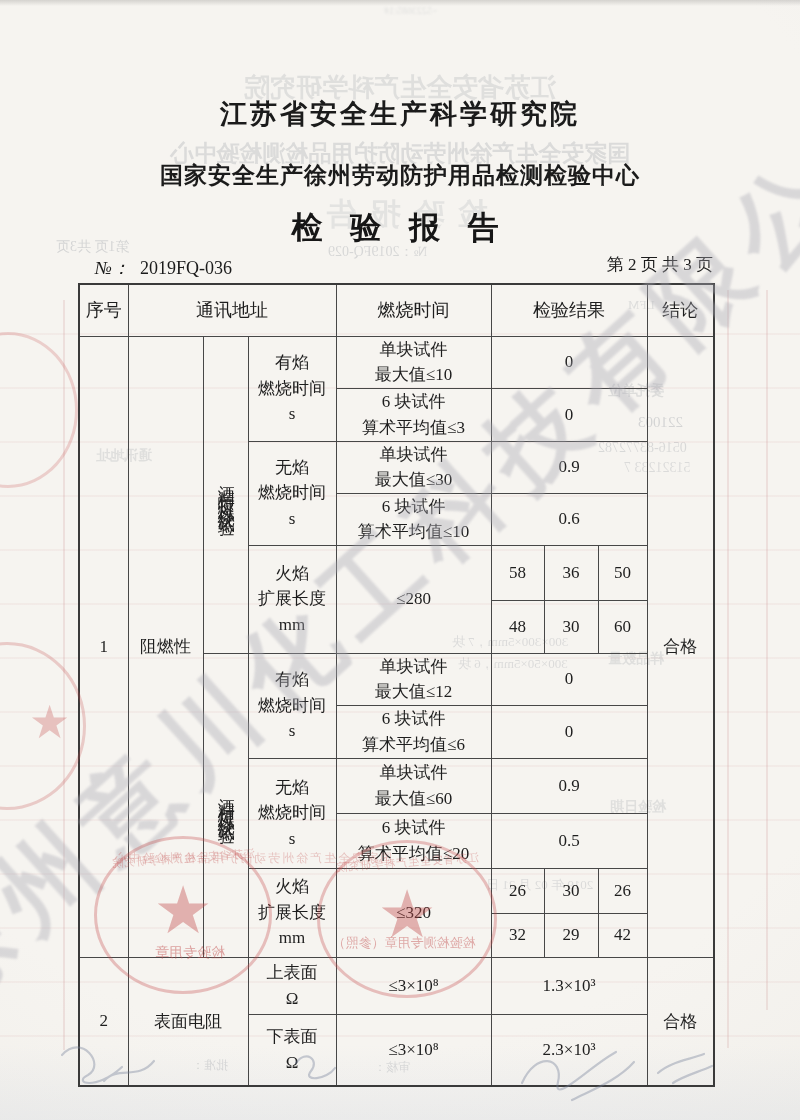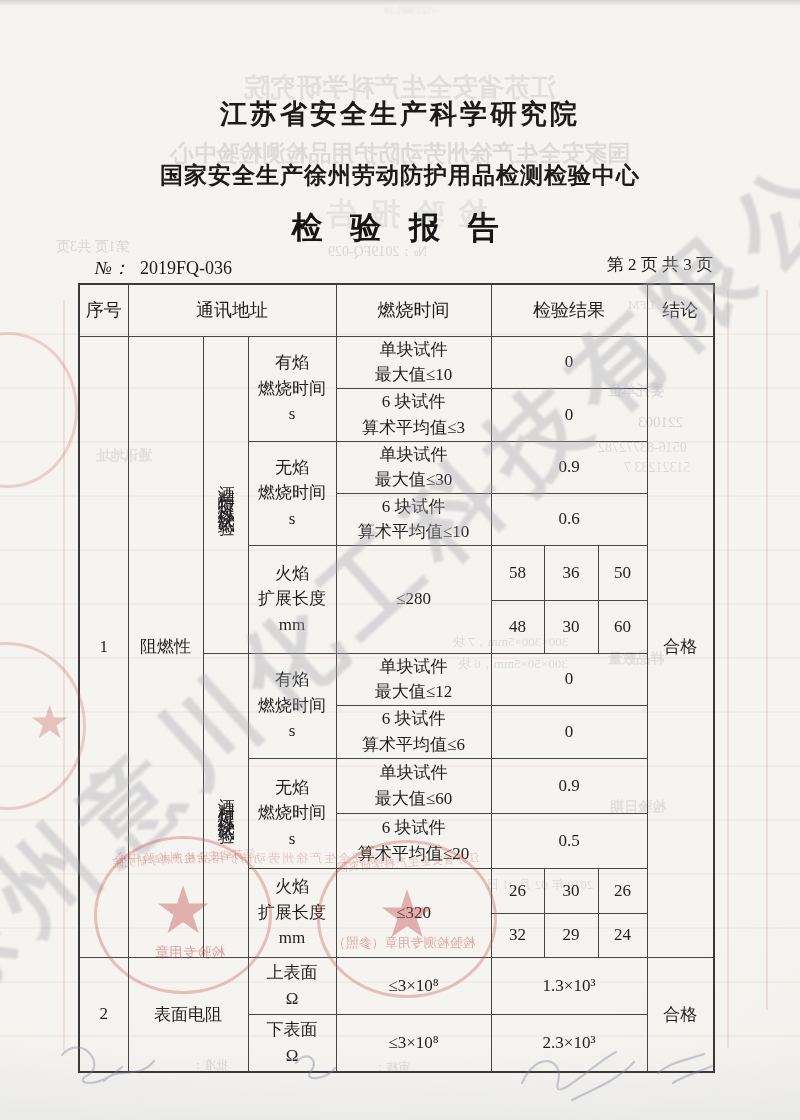--- a/index.html
+++ b/index.html
@@ -27,21 +27,21 @@
         table-layout:fixed;z-index:2;}
   table.rpt td, table.rpt th{border:1.5px solid #474747;text-align:center;vertical-align:middle;
         padding:0;font-size:17px;font-weight:normal;color:#1e1e1e;background:transparent;}
   table.rpt{border:2.5px solid #3a3a3a;}
   .pre{white-space:pre-line;line-height:1.5;}
   .vert span{writing-mode:vertical-rl;text-orientation:upright;letter-spacing:5px;display:inline-block;
         font-size:17px;line-height:1.1;}
   th{font-size:18px !important;}
   .r0{height:52px}.r1{height:49px}.r2{height:53px}.r3{height:49px}.r4{height:47px}
   .r5{height:55px}.r6{height:53px}.r7{height:45px}.r8{height:53px}.r9{height:55px}
-  .r10{height:55px}.r11{height:45px}.r12{height:44px}.r13{height:57px}.r14{height:58px}
+  .r10{height:55px}.r11{height:45px}.r12{height:44px}.r13{height:57px}.r14{height:72px}
 
   
   .ghost{position:absolute;transform:scaleX(-1);color:#878d96;white-space:nowrap;z-index:1;
         filter:blur(0.7px);pointer-events:none;font-weight:bold;}
   .gcenter{left:0;width:100%;text-align:center;}
   .g0{top:70px;font-size:26px;opacity:.20;}
   .g1{top:138px;font-size:23px;opacity:.24;}
   .g2{top:194px;font-size:30px;letter-spacing:14px;opacity:.16;}
   .g3{left:56px;top:238px;font-size:14px;opacity:.30;font-weight:normal;}
   .g4{left:328px;top:243px;font-size:14px;opacity:.28;font-weight:normal;}
@@ -229,21 +229,21 @@
 扩展长度
 mm</td>
       <td rowspan="2">≤320</td>
       <td>26</td>
       <td>30</td>
       <td>26</td>
     </tr>
     <tr class="r12">
       <td>32</td>
       <td>29</td>
-      <td>24</td>
+      <td>42</td>
     </tr>
     <tr class="r13">
       <td rowspan="2">2</td>
       <td rowspan="2" colspan="2">表面电阻</td>
       <td class="pre">上表面
 Ω</td>
       <td>≤3×10⁸</td>
       <td colspan="3">1.3×10³</td>
       <td rowspan="2">合格</td>
     </tr>

